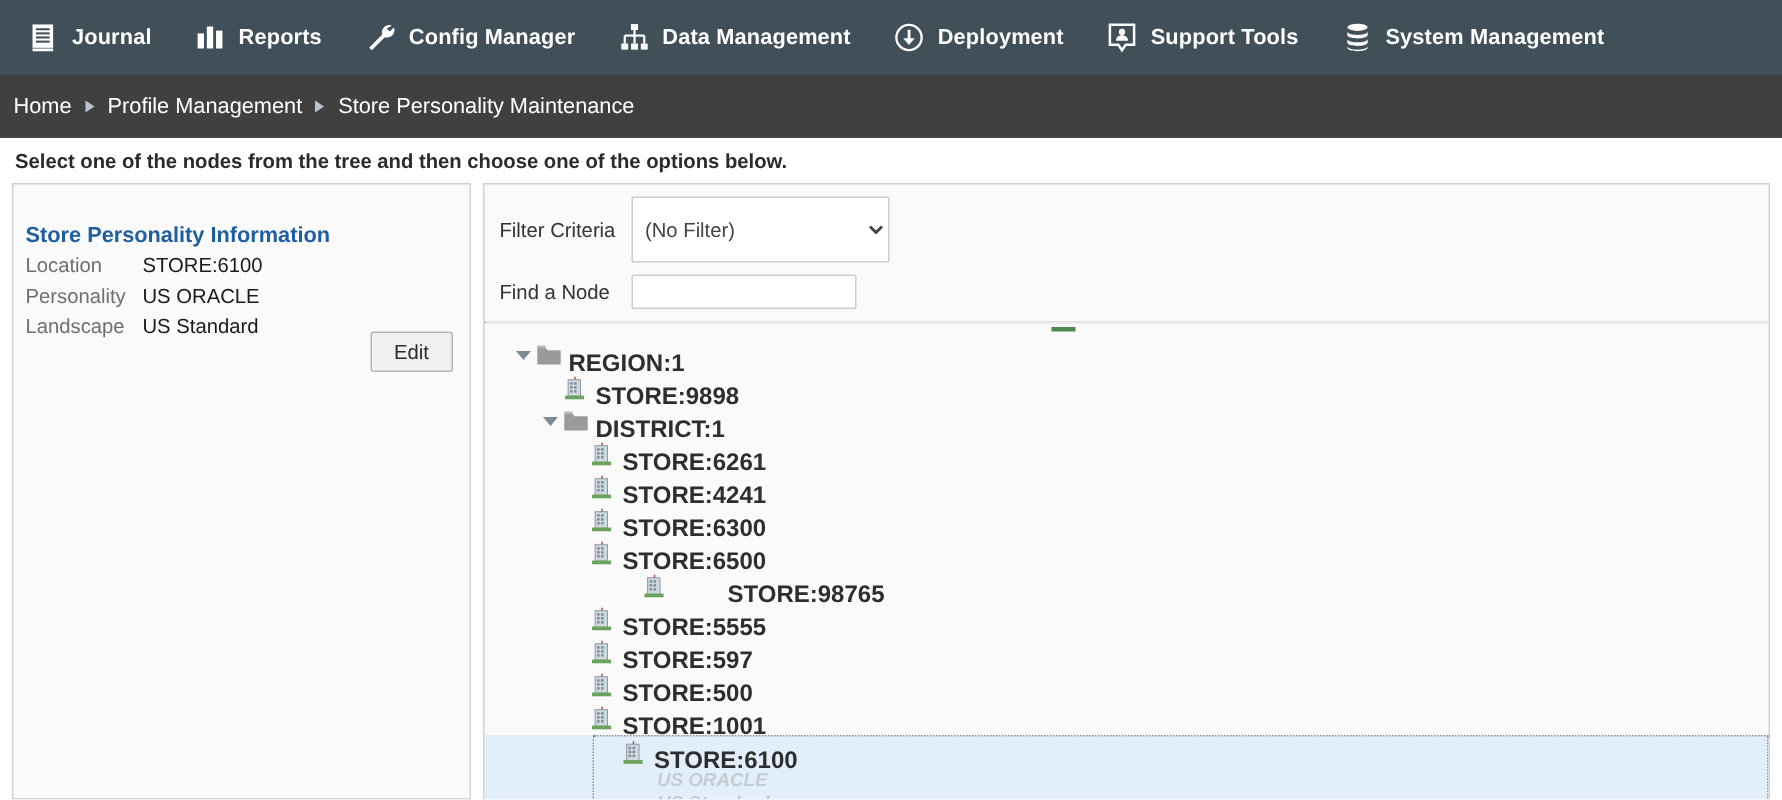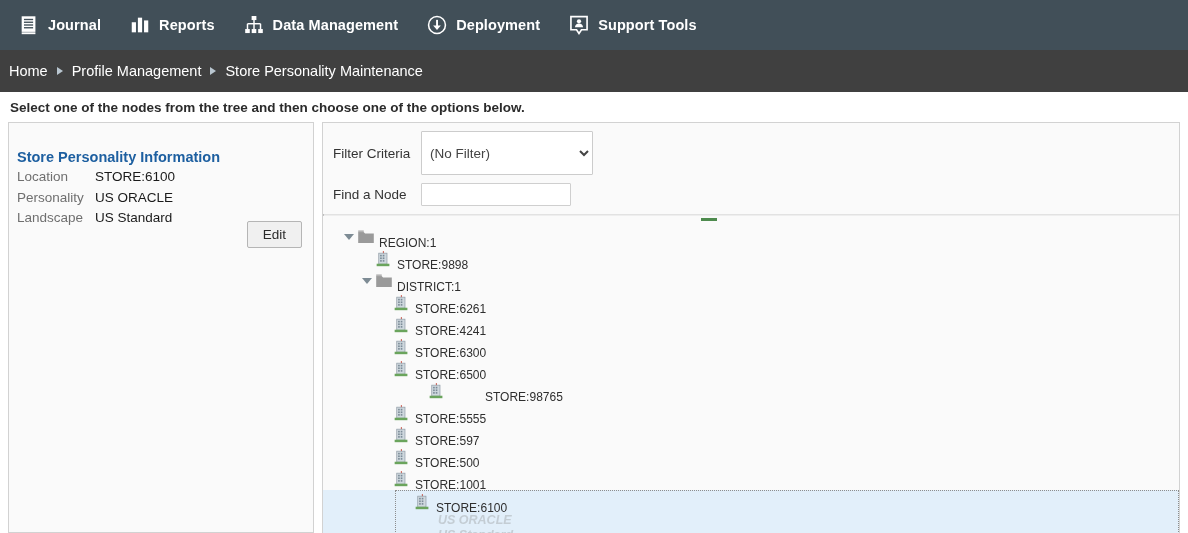--- a/index.html
+++ b/index.html
@@ -195,23 +195,23 @@
   }
   .caret {
     width: 0; height: 0;
     border-left: 5.5px solid transparent;
     border-right: 5.5px solid transparent;
     border-top: 6.5px solid #7d8b94;
   }
   .node-icon { width: 18px; flex: 0 0 18px; display: block; margin-right: 4px; }
   .node-icon svg { display: block; }
   .node-label {
-    font-weight: normal;
+    font-weight: bold;
     color: #2e2e2e;
-    font-size: 12px;
+    font-size: 16px;
     white-space: nowrap;
     margin-top: 12px;
   }
   
   #selected-wrap {
     background: #e2effa;
     width: 100%;
     padding-bottom: 1px;
   }
   #selected-wrap .tree-node,
@@ -264,20 +264,28 @@
     </div>
     <div class="nav-item">
       <span class="nav-icon">
         <svg xmlns="http://www.w3.org/2000/svg" viewBox="0 0 24 24" width="22" height="22">
           <rect x="3" y="9" width="4.6" height="11" fill="#fff"></rect>
           <rect x="9.7" y="4" width="4.6" height="16" fill="#fff"></rect>
           <rect x="16.4" y="7" width="4.6" height="13" fill="#fff"></rect>
         </svg>
       </span>
       <span class="nav-label">Reports</span>
+    </div>
+    <div class="nav-item">
+      <span class="nav-icon">
+        <svg xmlns="http://www.w3.org/2000/svg" viewBox="0 0 24 24" width="22" height="22">
+          <path d="M20 3.3a5.4 5.4 0 0 0-7.1 6.6L3.4 19.4l1.9 1.9 9.5-9.5a5.4 5.4 0 0 0 6.6-7.1l-3 3-2.3-2.3z" fill="#fff"></path>
+        </svg>
+      </span>
+      <span class="nav-label">Config Manager</span>
     </div>
     <div class="nav-item">
       <span class="nav-icon">
         <svg xmlns="http://www.w3.org/2000/svg" viewBox="0 0 24 24" width="22" height="22">
           <rect x="9.4" y="2.2" width="5.2" height="4.4" fill="#fff"></rect>
           <rect x="2.4" y="16.4" width="5" height="4.4" fill="#fff"></rect>
           <rect x="9.5" y="16.4" width="5" height="4.4" fill="#fff"></rect>
           <rect x="16.6" y="16.4" width="5" height="4.4" fill="#fff"></rect>
           <g stroke="#fff" stroke-width="1.6">
             <line x1="12" y1="6.6" x2="12" y2="10.6"></line>
@@ -302,20 +310,33 @@
     </div>
     <div class="nav-item">
       <span class="nav-icon">
         <svg xmlns="http://www.w3.org/2000/svg" viewBox="0 0 24 24" width="22" height="22">
           <path d="M3.2 2.8h17.6v14.4h-6.1L12 21.3l-2.7-4.1H3.2z" fill="none" stroke="#fff" stroke-width="1.8"></path>
           <circle cx="12" cy="8" r="2.3" fill="#fff"></circle>
           <path d="M7.6 14.4c0-2.4 2-4 4.4-4s4.4 1.6 4.4 4z" fill="#fff"></path>
         </svg>
       </span>
       <span class="nav-label">Support Tools</span>
+    </div>
+    <div class="nav-item">
+      <span class="nav-icon">
+        <svg xmlns="http://www.w3.org/2000/svg" viewBox="0 0 24 24" width="22" height="22">
+          <g fill="#fff">
+            <ellipse cx="12" cy="4.6" rx="7.4" ry="2.6"></ellipse>
+            <path d="M4.6 7.6c0 1.4 3.3 2.5 7.4 2.5s7.4-1.1 7.4-2.5v2.6c0 1.4-3.3 2.5-7.4 2.5s-7.4-1.1-7.4-2.5z"></path>
+            <path d="M4.6 13c0 1.4 3.3 2.5 7.4 2.5s7.4-1.1 7.4-2.5v2.6c0 1.4-3.3 2.5-7.4 2.5s-7.4-1.1-7.4-2.5z"></path>
+            <path d="M4.6 18.4c0 1.4 3.3 2.5 7.4 2.5s7.4-1.1 7.4-2.5v1.1c0 1.4-3.3 2.5-7.4 2.5s-7.4-1.1-7.4-2.5z"></path>
+          </g>
+        </svg>
+      </span>
+      <span class="nav-label">System Management</span>
     </div>
   </div>
 
 <div id="breadcrumb">
     <span class="crumb">Home</span>
     <span class="crumb-sep"></span>
     <span class="crumb">Profile Management</span>
     <span class="crumb-sep"></span>
     <span class="crumb static">Store Personality Maintenance</span>
   </div>

